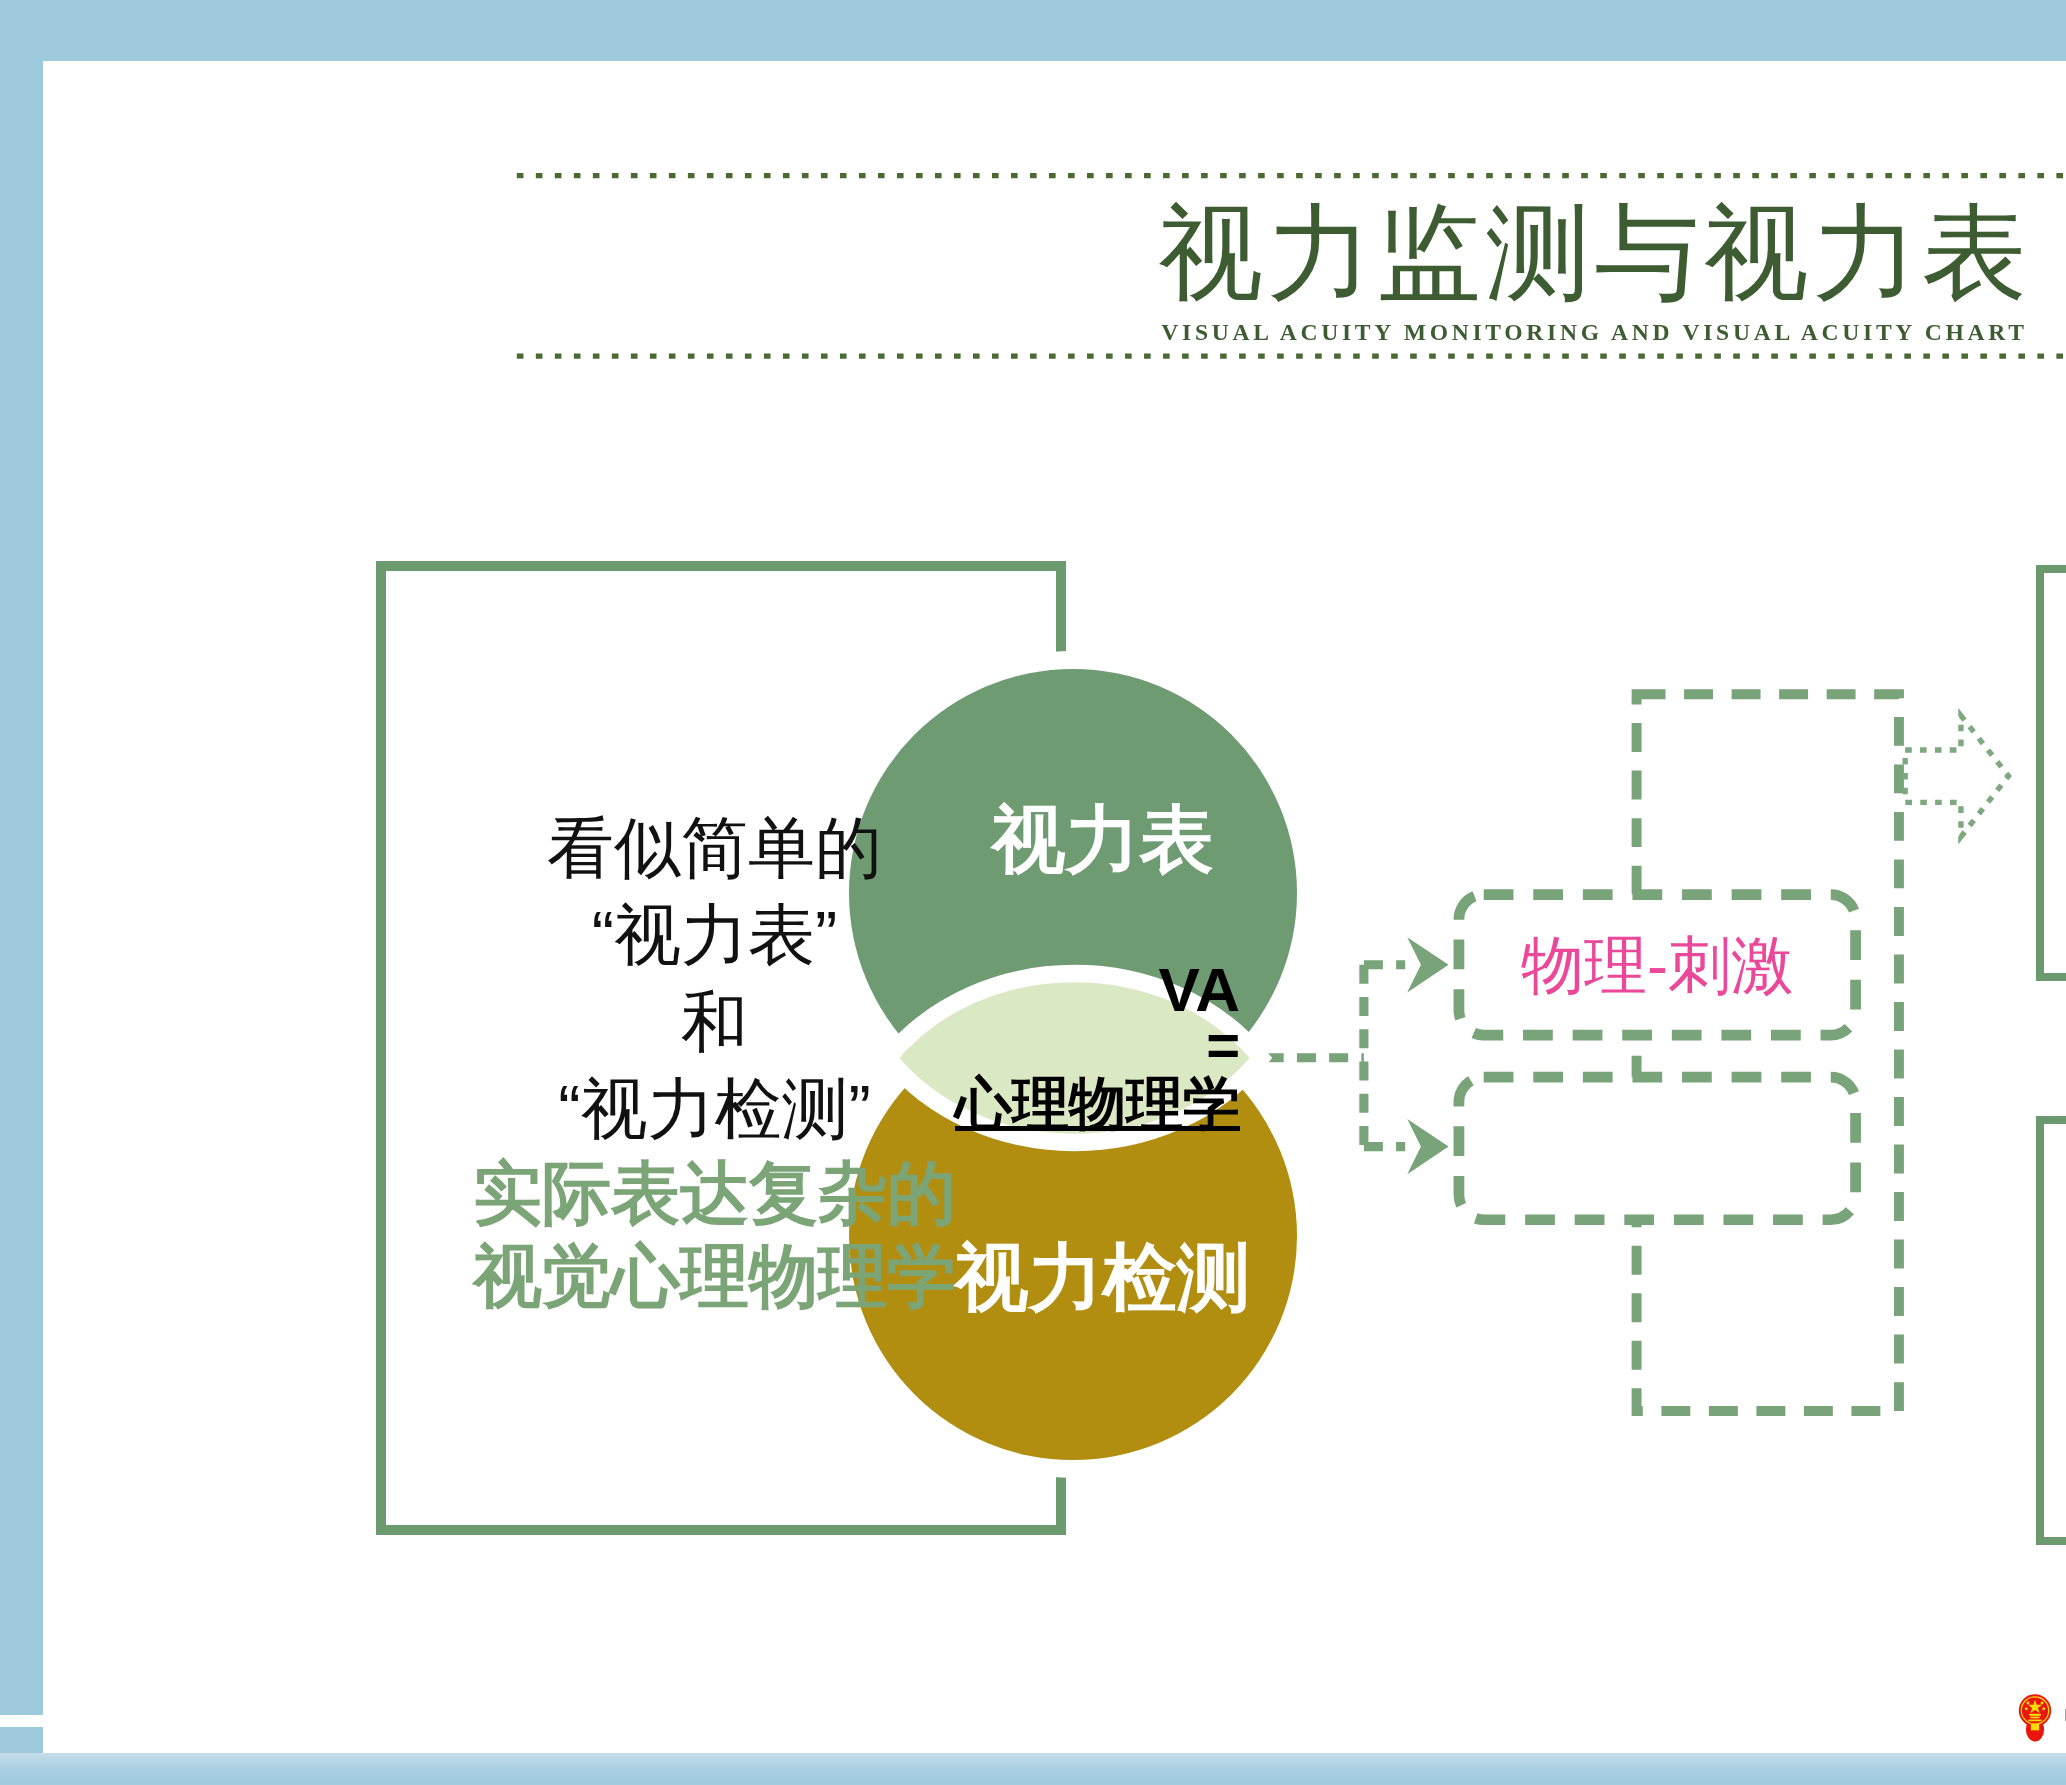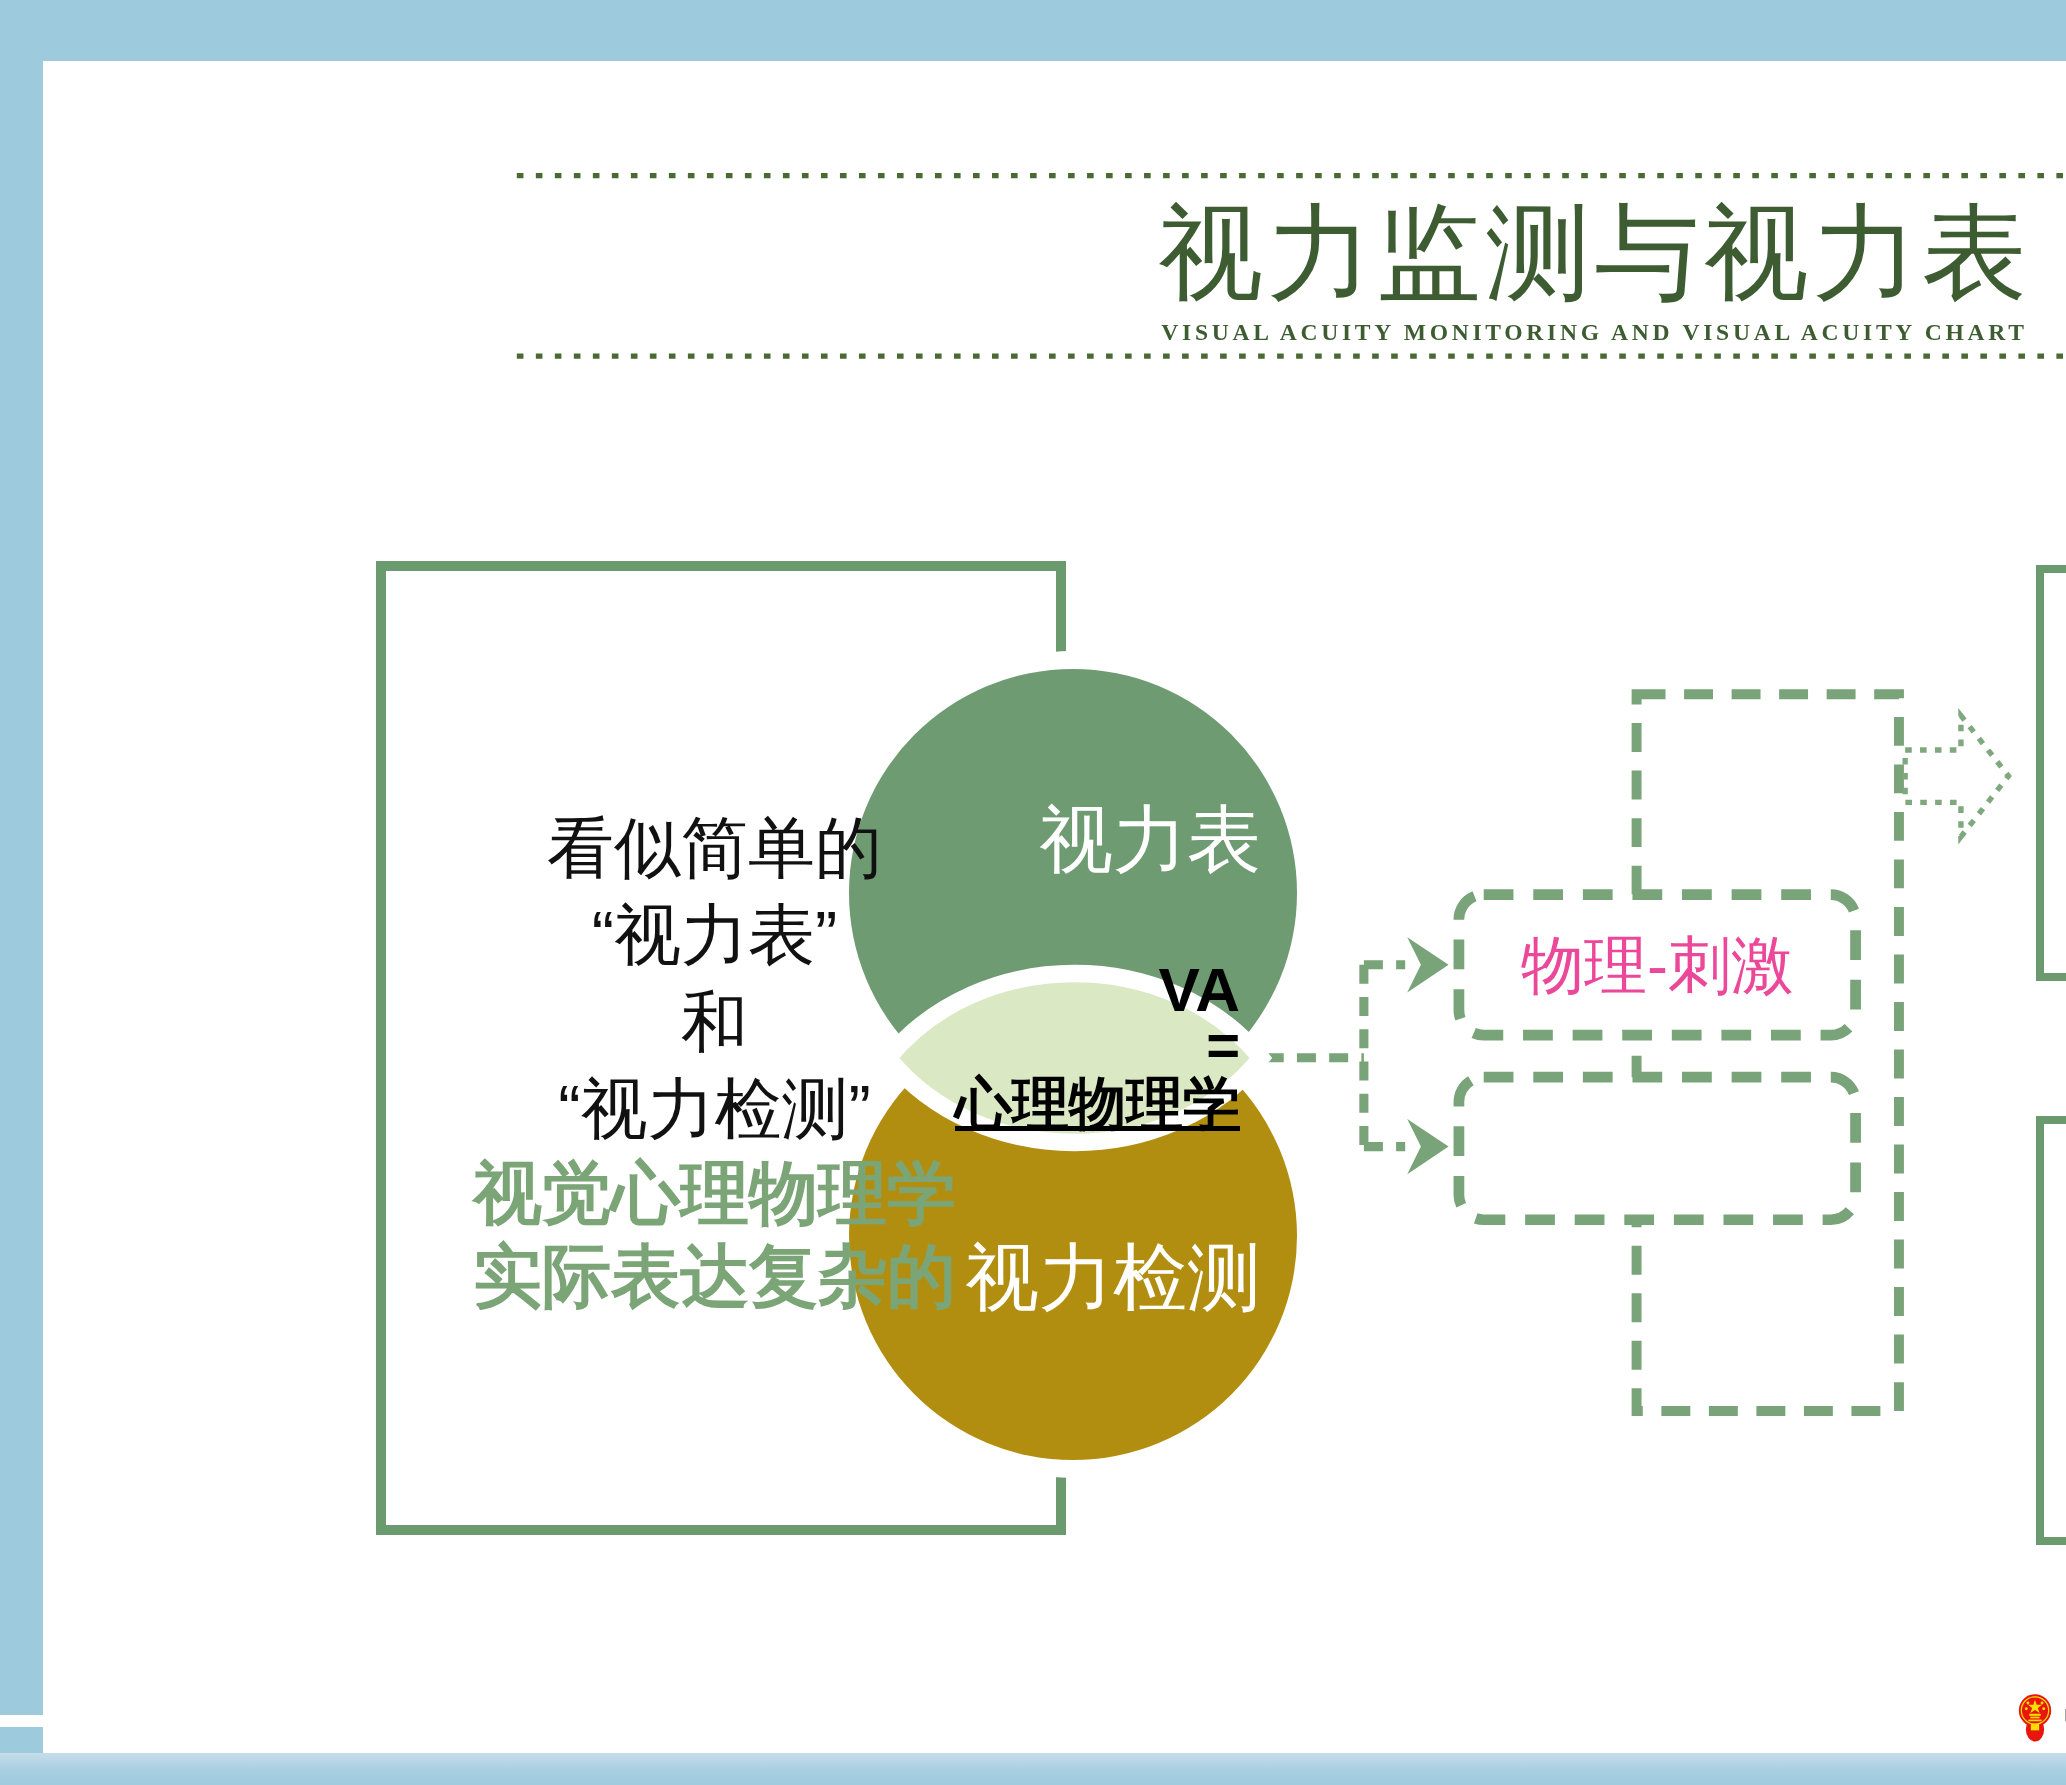--- a/index.html
+++ b/index.html
@@ -22,22 +22,22 @@
   .left-panel{position:absolute;left:376px;top:561px;width:670px;height:954px;
     border:10px solid #6b9a6e;background:transparent;z-index:1;}
   .left-text{position:absolute;left:384px;top:804px;width:661px;text-align:center;z-index:5;}
   .left-text .ln{font-size:67px;line-height:87px;color:#111;}
   .left-text .ln-hl{font-size:69px;line-height:83px;color:#7ba577;font-weight:bold;}
   
   .circle{position:absolute;width:448px;height:448px;border-radius:50%;z-index:2;
     box-shadow:0 0 0 18px #ffffff;}
   .circle-top{left:849px;top:669px;background:#6f9b72;}
   .circle-bottom{left:849px;top:1012px;background:#b28e10;}
-  .circle-label{position:absolute;left:848px;width:413px;text-align:right;color:#fff;
-    font-weight:normal;font-size:74px;line-height:79px;z-index:4;white-space:nowrap;}
+  .circle-label{position:absolute;left:896px;width:413px;text-align:center;color:#fff;
+    font-weight:bold;font-size:74px;line-height:79px;z-index:4;white-space:nowrap;}
   .lbl-top{top:800px;}
   .lbl-bottom{top:1238px;}
   .lens-svg{position:absolute;left:872px;top:928px;z-index:3;}
   .lens-text{position:absolute;left:909px;top:959px;width:331px;text-align:right;z-index:4;color:#000;}
   .lens-va{font-size:62px;line-height:62px;font-weight:bold;}
   .lens-eq{font-size:58px;line-height:48px;font-weight:bold;}
   .lens-psy{font-size:57px;line-height:68px;font-weight:bold;white-space:nowrap;text-decoration:underline;}
   
   .diagram-svg{position:absolute;left:0;top:0;z-index:2;}
   
@@ -69,22 +69,22 @@
     <div class="page-title">视力监测与视力表</div>
     <div class="page-subtitle">VISUAL ACUITY MONITORING AND VISUAL ACUITY CHART</div>
   </div>
 
   <div class="left-panel"></div>
   <div class="left-text">
     <div class="ln">看似简单的</div>
     <div class="ln">“视力表”</div>
     <div class="ln">和</div>
     <div class="ln">“视力检测”</div>
+    <div class="ln-hl">实际表达复杂的</div>
     <div class="ln-hl">视觉心理物理学</div>
-    <div class="ln-hl">实际表达复杂的</div>
   </div>
 
   <div class="circle circle-top"></div>
   <div class="circle circle-bottom"></div>
   <svg class="lens-svg" width="405" height="260" viewBox="0 0 980 630">
     <path d="M38,315 C260,42 720,42 942,315 C720,588 260,588 38,315 Z" fill="#dbe8c4" stroke="#ffffff" stroke-width="42"></path>
   </svg>
   <div class="circle-label lbl-top">视力表</div>
   <div class="circle-label lbl-bottom">视力检测</div>
   <div class="lens-text">

